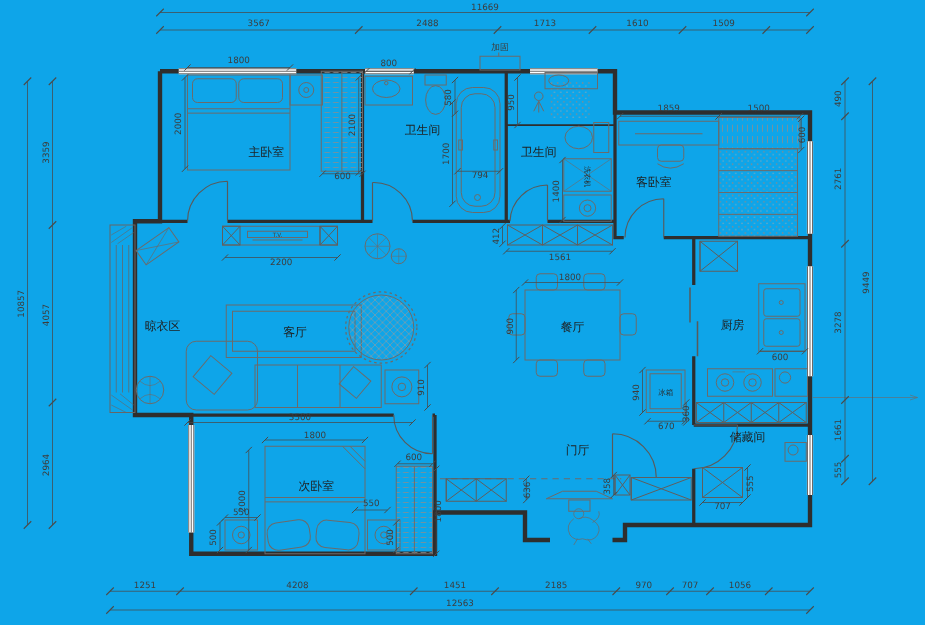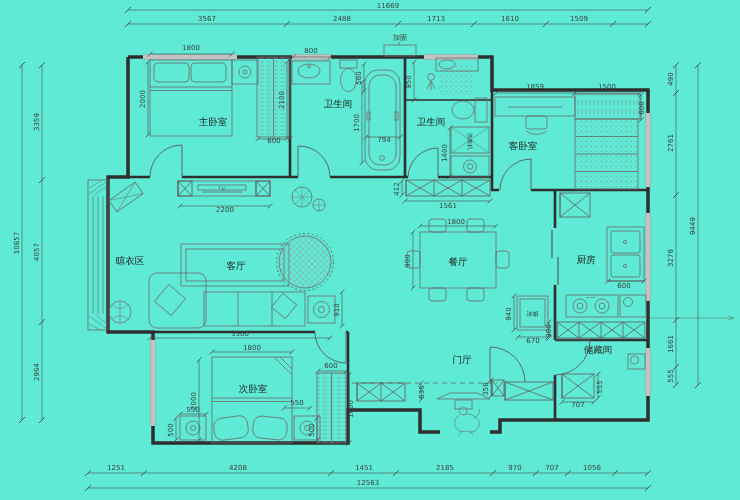--- a/index.html
+++ b/index.html
@@ -1,16 +1,16 @@
 <!DOCTYPE html>
 <html><head>
 <meta charset="utf-8">
 <style>
   html,body{margin:0;padding:0;background:#fff;}
-  .wrap{width:740px;height:500px;position:relative;background:#5eead4;overflow:hidden;}
+  .wrap{width:740px;height:500px;position:relative;background:#0ea5e9;overflow:hidden;}
   svg{display:block;font-family:"DejaVu Sans",sans-serif;}
   .dim{font-size:7px;fill:#3d3d3d;}
   .room{font-size:9.5px;fill:#1f1f1f;}
   .small6{font-size:6px;fill:#2a2a2a;}
   .tiny{font-size:4.6px;fill:#444;}
   .vtxt{font-size:5.6px;fill:#2a2a2a;}
   text{user-select:none;}
 </style>
 </head>
 <body>

